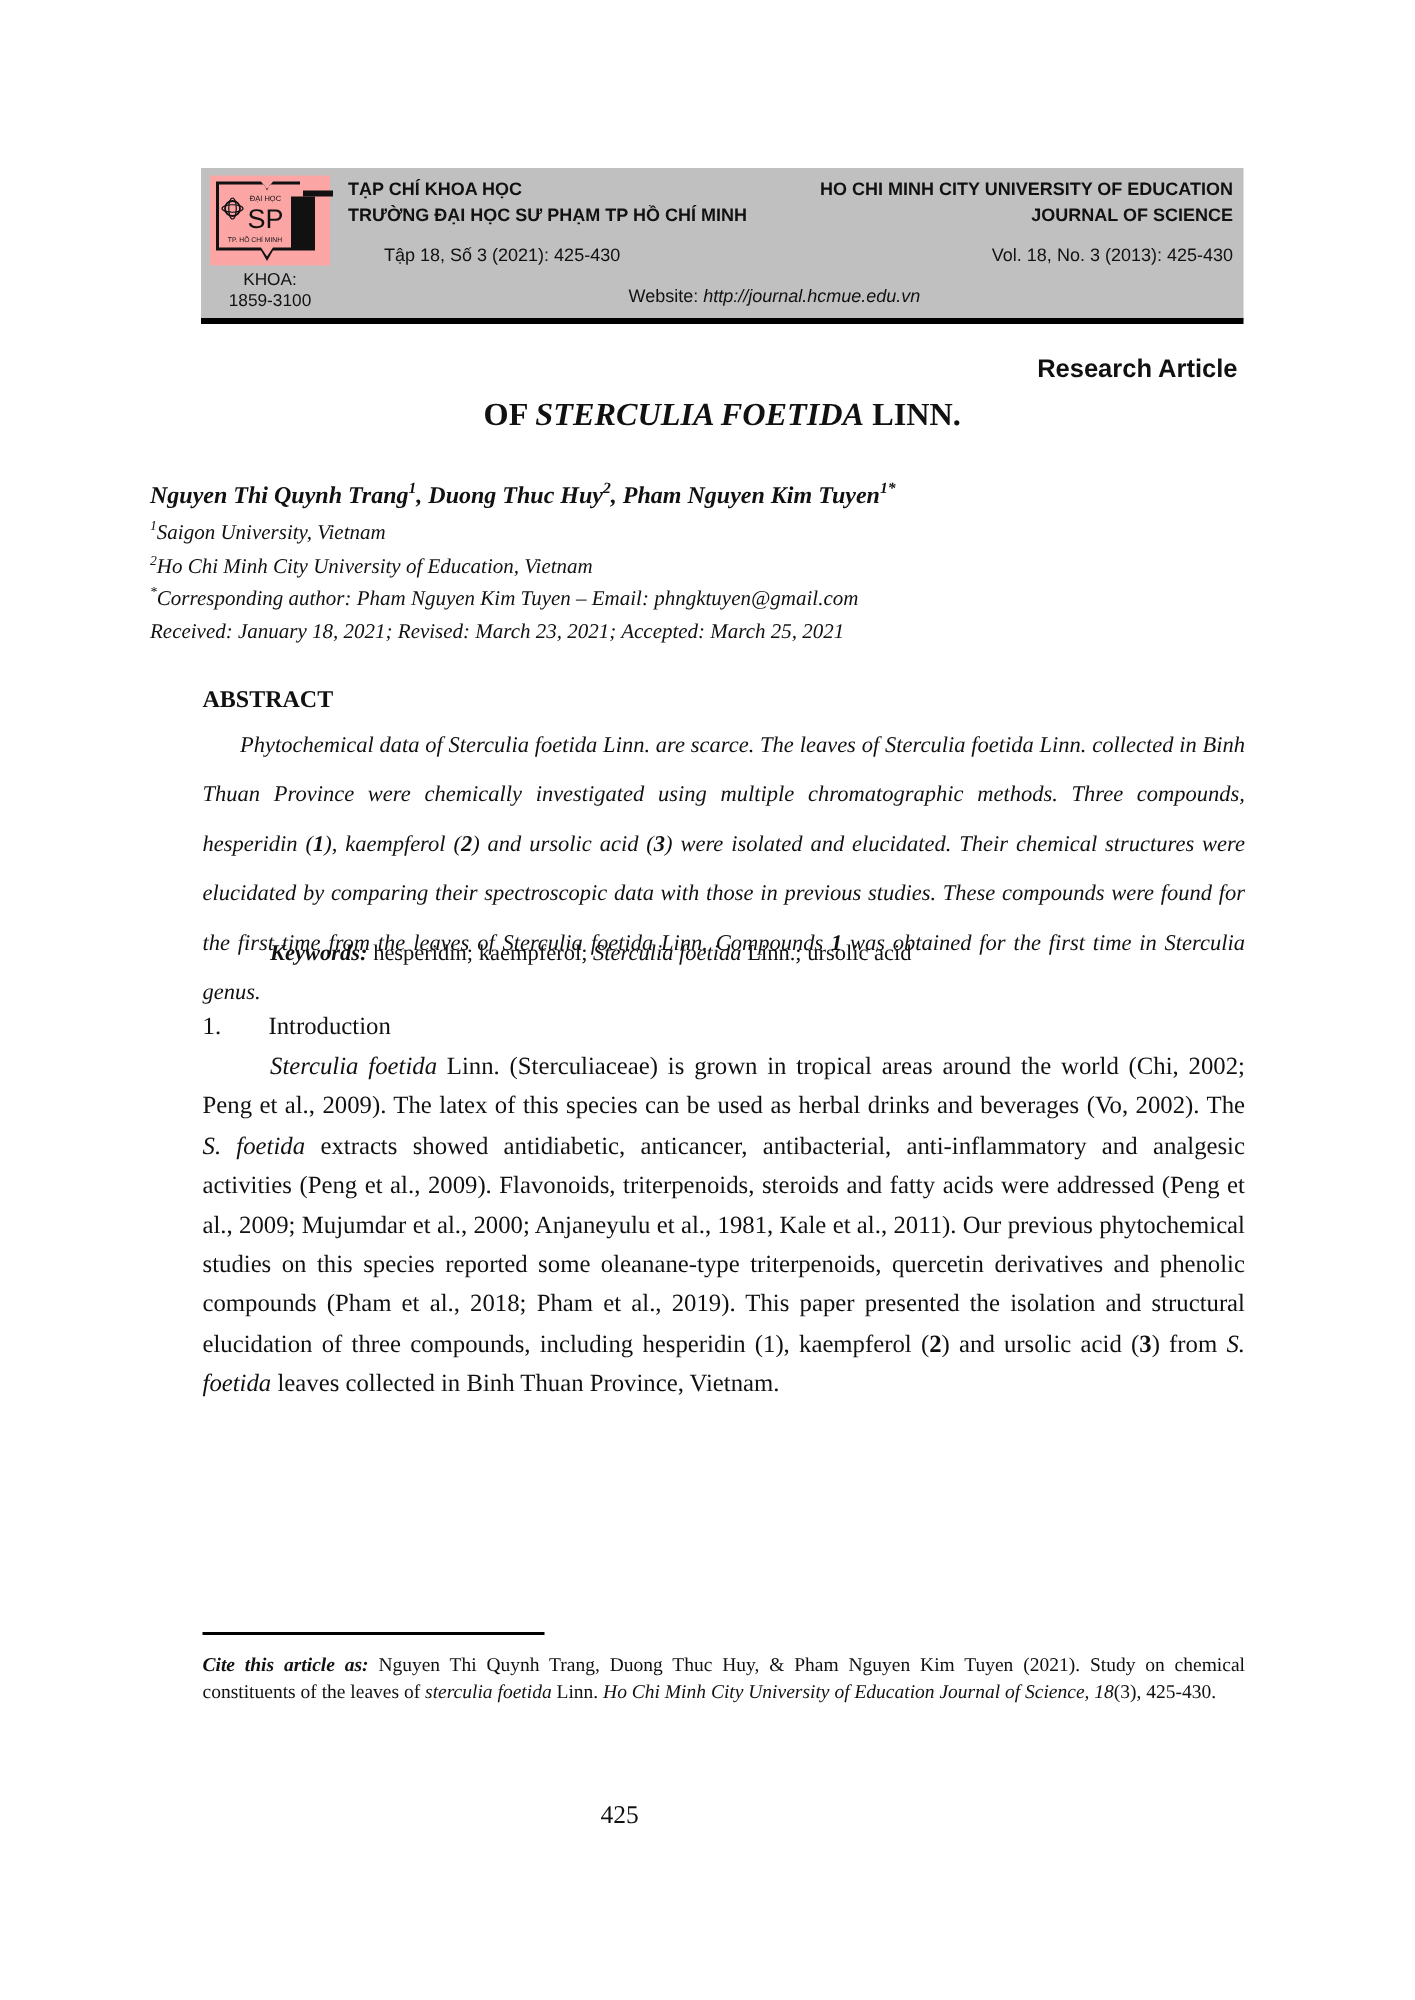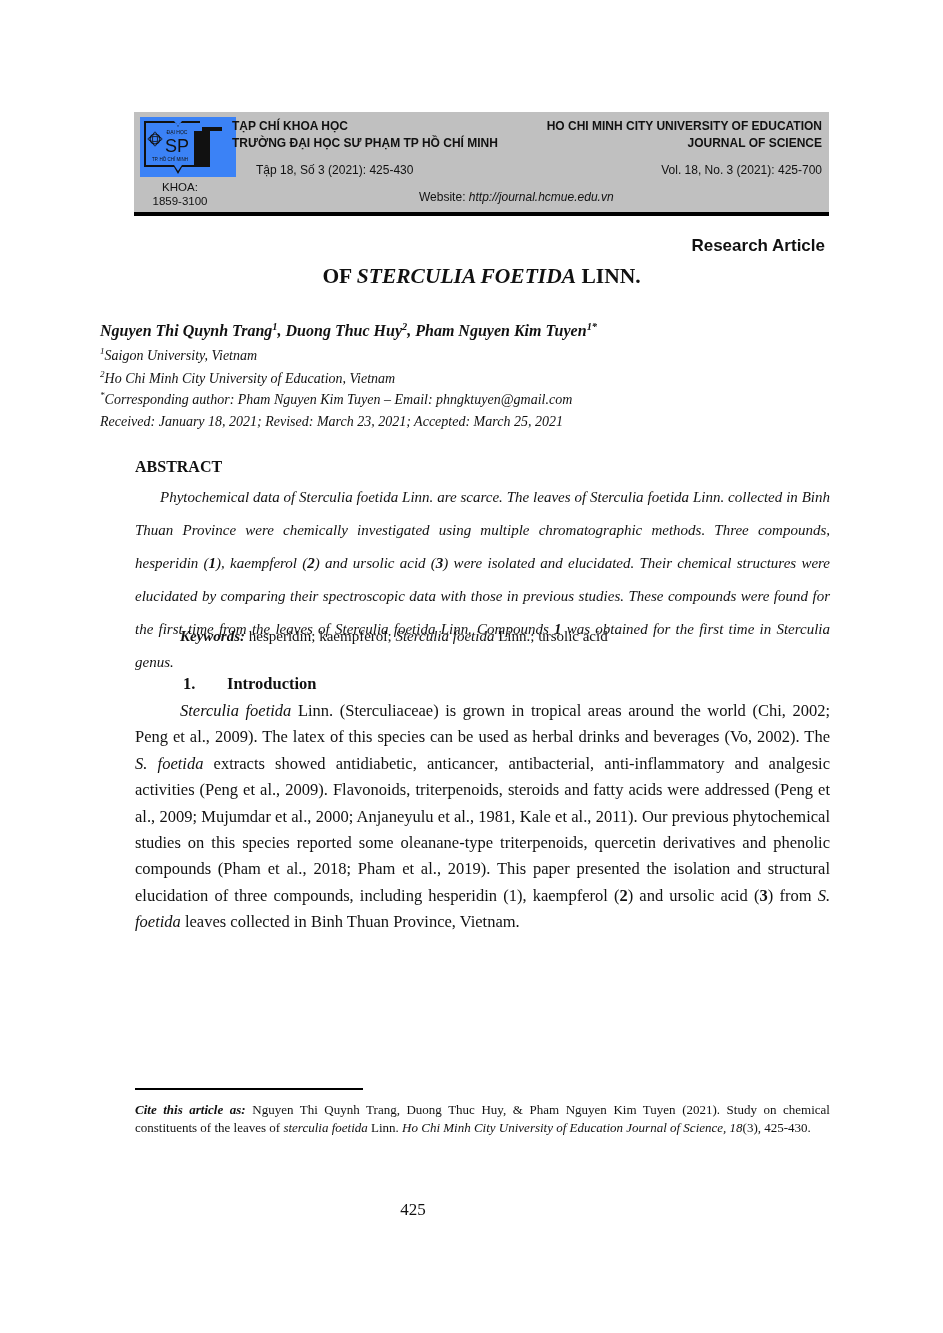--- a/index.html
+++ b/index.html
@@ -3,21 +3,21 @@
 <meta charset="utf-8">
 <style>
   html, body { margin: 0; padding: 0; background: #ffffff; }
   body { width: 943px; height: 1333px; position: relative; overflow: hidden; color: #111; }
   .serif { font-family: "Liberation Serif", "DejaVu Serif", serif; }
   .sans { font-family: "Liberation Sans", "DejaVu Sans", sans-serif; }
 
   
   #header { position: absolute; left: 134px; top: 112px; width: 695px; height: 102px; background: #c0c0c0; }
   #header-rule { position: absolute; left: 134px; top: 212px; width: 695px; height: 4px; background: #000; }
-  #logo { position: absolute; left: 140px; top: 117px; width: 96px; height: 60px; background: #3b82f6; }
+  #logo { position: absolute; left: 140px; top: 117px; width: 80px; height: 60px; background: #fca5a5; }
   #logo svg { display: block; }
   .hdr { position: absolute; font-size: 12px; line-height: 14px; color: #111; white-space: nowrap; }
   .hdr.b { font-weight: bold; }
   #hdr-vn1 { left: 232px; top: 119px; }
   #hdr-vn2 { left: 232px; top: 136px; }
   #hdr-vn3 { left: 232px; top: 163px; margin-left: 24px; }
   #hdr-en1 { right: 121px; top: 119px; text-align: right; }
   #hdr-en2 { right: 121px; top: 136px; text-align: right; }
   #hdr-en3 { right: 121px; top: 163px; text-align: right; }
   #issn { position: absolute; left: 138px; top: 180px; width: 84px; text-align: center; font-size: 11.5px; line-height: 14px; }
@@ -34,21 +34,21 @@
   #corresp { top: 392px; font-size: 14px; }
   #dates { top: 414px; font-size: 14px; }
   sup { font-size: 0.65em; line-height: 0; }
 
   #abstract-h { position: absolute; left: 135px; top: 458px; font-size: 16px; font-weight: bold; }
   .para { position: absolute; left: 135px; width: 695px; text-align: justify; }
   #abstract { top: 481px; font-size: 15px; line-height: 33px; font-style: italic; text-indent: 25px; }
   #abstract b { font-style: italic; }
   #keywords { top: 626px; font-size: 15px; line-height: 20px; text-indent: 45px; }
   #keywords .kw { font-weight: bold; font-style: italic; }
-  #intro-h { position: absolute; left: 135px; top: 674px; font-size: 16.5px; font-weight: bold; margin-left: 48px; }
+  #intro-h { position: absolute; left: 135px; top: 674px; font-size: 16.5px; font-weight: normal; }
   #intro-h .num { display: inline-block; width: 44px; }
   #intro { top: 698px; font-size: 16.5px; line-height: 26.4px; text-indent: 45px; }
   #intro i { font-style: italic; }
 
   #fn-rule { position: absolute; left: 135px; top: 1088px; width: 228px; height: 1.5px; background: #000; }
   #cite { position: absolute; left: 135px; top: 1101px; width: 695px; font-size: 13px; line-height: 18px; text-align: justify; }
   #cite .lbl { font-weight: bold; font-style: italic; }
   #cite i { font-style: italic; }
   #page-num { position: absolute; left: 0; width: 826px; top: 1200px; text-align: center; font-size: 17px; }
 </style>
@@ -69,21 +69,21 @@
     <text x="37" y="35" font-size="18" text-anchor="middle" fill="#111" font-family="Liberation Sans, sans-serif">SP</text>
     <text x="30" y="44" font-size="4.5" text-anchor="middle" fill="#111" font-family="Liberation Sans, sans-serif">TP. HỒ CHÍ MINH</text>
   </svg>
 </div>
 
 <div id="hdr-vn1" class="hdr b sans">TẠP CHÍ KHOA HỌC</div>
 <div id="hdr-vn2" class="hdr b sans">TRƯỜNG ĐẠI HỌC SƯ PHẠM TP HỒ CHÍ MINH</div>
 <div id="hdr-vn3" class="hdr sans">Tập 18, Số 3 (2021): 425-430</div>
 <div id="hdr-en1" class="hdr b sans">HO CHI MINH CITY UNIVERSITY OF EDUCATION</div>
 <div id="hdr-en2" class="hdr b sans">JOURNAL OF SCIENCE</div>
-<div id="hdr-en3" class="hdr sans">Vol. 18, No. 3 (2021): 425-700</div>
+<div id="hdr-en3" class="hdr sans">Vol. 18, No. 3 (2013): 425-430</div>
 
 <div id="issn" class="sans">
   <div>KHOA:</div>
   <div>1859-3100</div>
 </div>
 
 <div id="website" class="sans">
   <span>Website: </span><i>http://journal.hcmue.edu.vn</i>
 </div>
 

